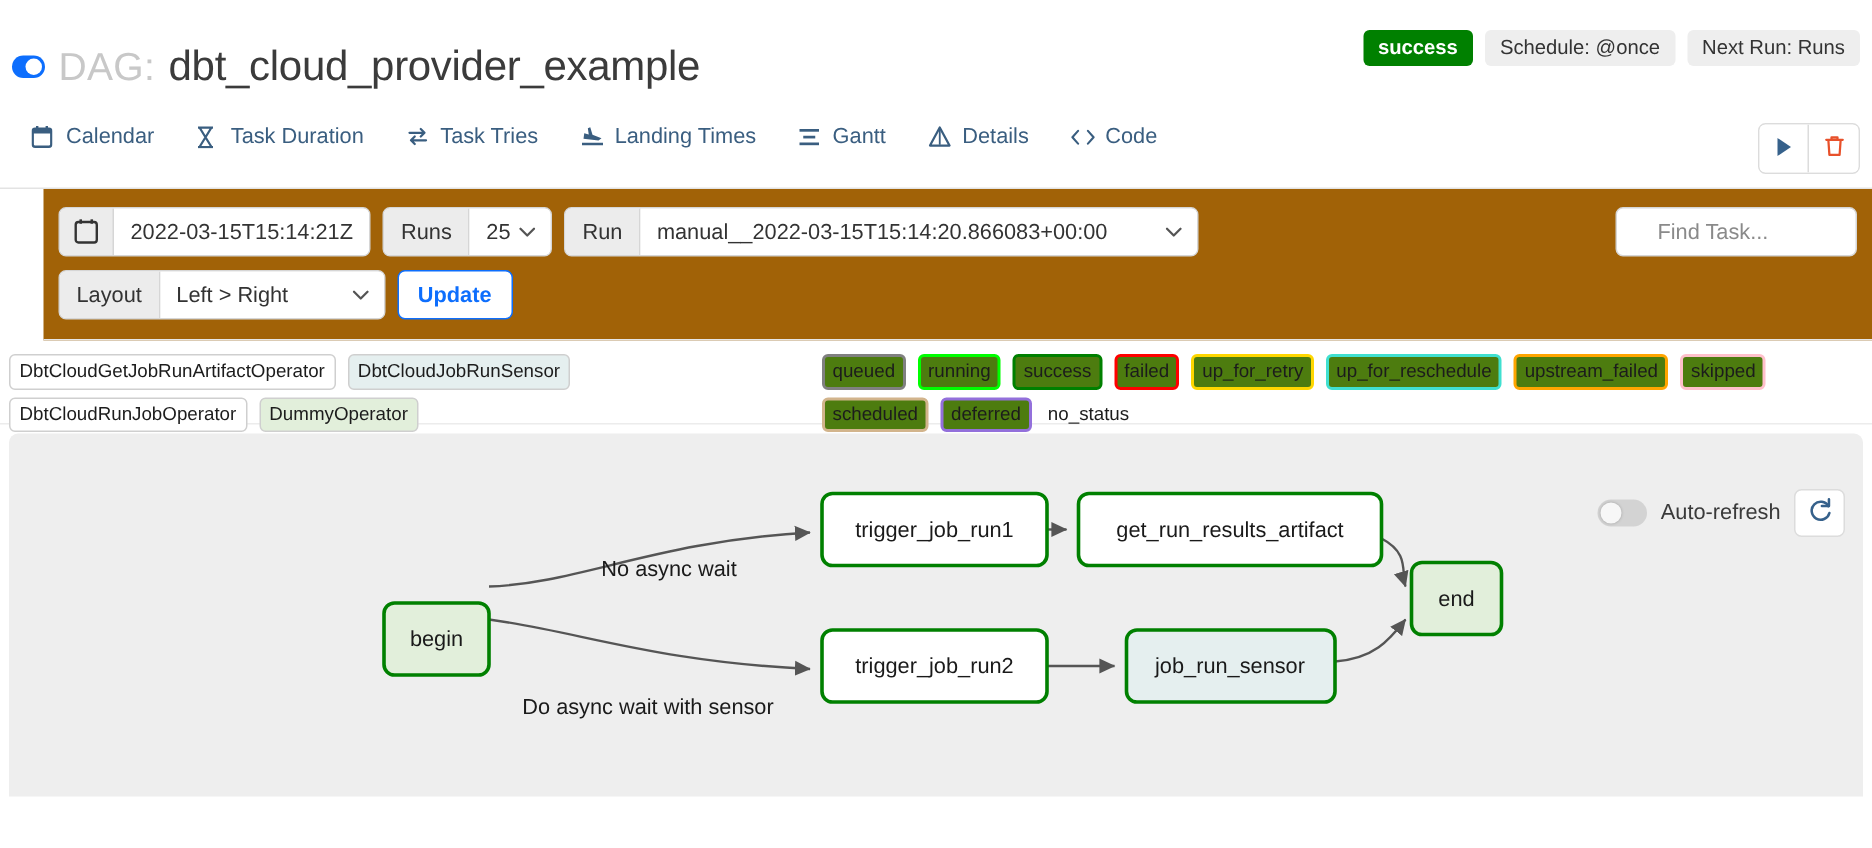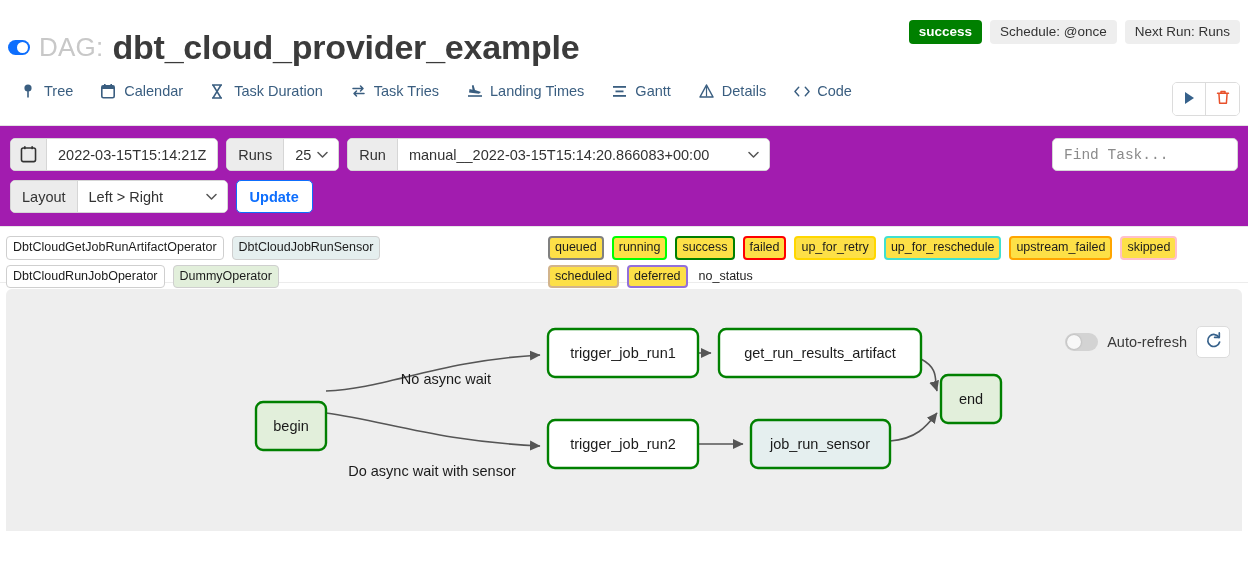--- a/index.html
+++ b/index.html
@@ -37,23 +37,23 @@
     background: #ffffff;
     right: 2px; top: 2px;
   }
   .dag-label {
     font-size: 26px;
     color: #c8c8c8;
     font-weight: 400;
     letter-spacing: .2px;
   }
   .dag-name {
-    font-size: 34px;
+    font-size: 28px;
     color: #3b3b3b;
-    font-weight: 700;
+    font-weight: 400;
     letter-spacing: -.2px;
   }
   .header-badges {
     position: absolute;
     right: 8px; top: 20px;
     display: flex; gap: 8px; align-items: center;
   }
   .badge {
     font-size: 13.5px;
     padding: 4px 10px 5px;
@@ -109,23 +109,24 @@
     border: none;
     border-right: 1px solid #dcdcdc;
     display: flex; align-items: center; justify-content: center;
     cursor: pointer;
     padding: 0;
   }
   .tab-actions button:last-child { border-right: none; }
 
   
   .filters {
-    background: #a21caf;
+    background: #a16207;
     border-bottom: 1px solid #e6e6e6;
     padding: 12px 10px 13px;
+    margin-left: 29px;
   }
   .filter-row {
     display: flex; align-items: center;
     gap: 8px;
     margin-bottom: 9px;
   }
   .filter-row:last-child { margin-bottom: 0; }
   .grp {
     display: flex; align-items: stretch;
     border: 1px solid #d6d6d6;
@@ -164,28 +165,28 @@
     color: #0d6efd;
     font-size: 14.5px;
     font-weight: 700;
     border-radius: 5px;
     padding: 0 13px;
     cursor: pointer;
     font-family: "Liberation Sans", sans-serif;
   }
   .find-task {
     margin-left: auto;
-    width: 186px; height: 33px;
+    width: 161px; height: 33px;
     border: 1px solid #d6d6d6;
     border-radius: 5px;
     background: #fff;
     font-size: 14.5px;
     color: #333;
-    padding: 0 11px;
-    font-family: Liberation Mono, monospace;
+    padding: 0 27px;
+    font-family: Liberation Sans, sans-serif;
     outline: none;
   }
   .find-task::placeholder { color: #8a8a8a; }
 
   
   .legend-zone {
     position: relative;
     height: 56px;
     padding: 8px 6px 0;
     border-bottom: 1px solid #ececec;
@@ -200,21 +201,21 @@
     right: 4px;
     display: flex; flex-wrap: wrap; gap: 5px 8px;
     align-items: center;
   }
   .chip {
     font-size: 12.5px;
     line-height: 1;
     padding: 4px 6px 5px;
     border: 1px solid #cfcfcf;
     border-radius: 4px;
-    background: #fde047;
+    background: #4d7c0f;
     color: #1c1c1c;
     white-space: nowrap;
   }
   .chip.state { border-width: 2px; padding: 3px 5px 4px; font-weight: 400; }
   .chip.plain { border-color: transparent; background: transparent; padding-left: 2px; }
 
   
   .graph-panel {
     position: relative;
     margin: 6px 6px 0;
@@ -294,29 +295,20 @@
   </div>
   <div class="header-badges">
     <span class="badge state-success">success</span>
     <span class="badge">Schedule: @once</span>
     <span class="badge">Next Run: Runs</span>
   </div>
 </div>
 
 <div class="tabbar">
   <div class="tabs">
-    <div class="tab">
-      <span class="ic">
-        <svg width="14" height="15" viewBox="0 0 14 15">
-            <circle cx="7" cy="4" r="3.6" fill="currentColor"></circle>
-            <rect x="6.2" y="6.5" width="1.6" height="7" fill="currentColor"></rect>
-          </svg>
-      </span>
-      <span>Tree</span>
-    </div>
     <div class="tab">
       <span class="ic">
         <svg width="14" height="15" viewBox="0 0 14 15">
             <rect x="0.8" y="1.8" width="12.4" height="12" rx="1.6" fill="none" stroke="currentColor" stroke-width="1.6"></rect>
             <rect x="0.8" y="1.8" width="12.4" height="3.2" fill="currentColor"></rect>
             <rect x="3" y="0" width="1.6" height="3" fill="currentColor"></rect>
             <rect x="9.4" y="0" width="1.6" height="3" fill="currentColor"></rect>
           </svg>
       </span>
       <span>Calendar</span>

